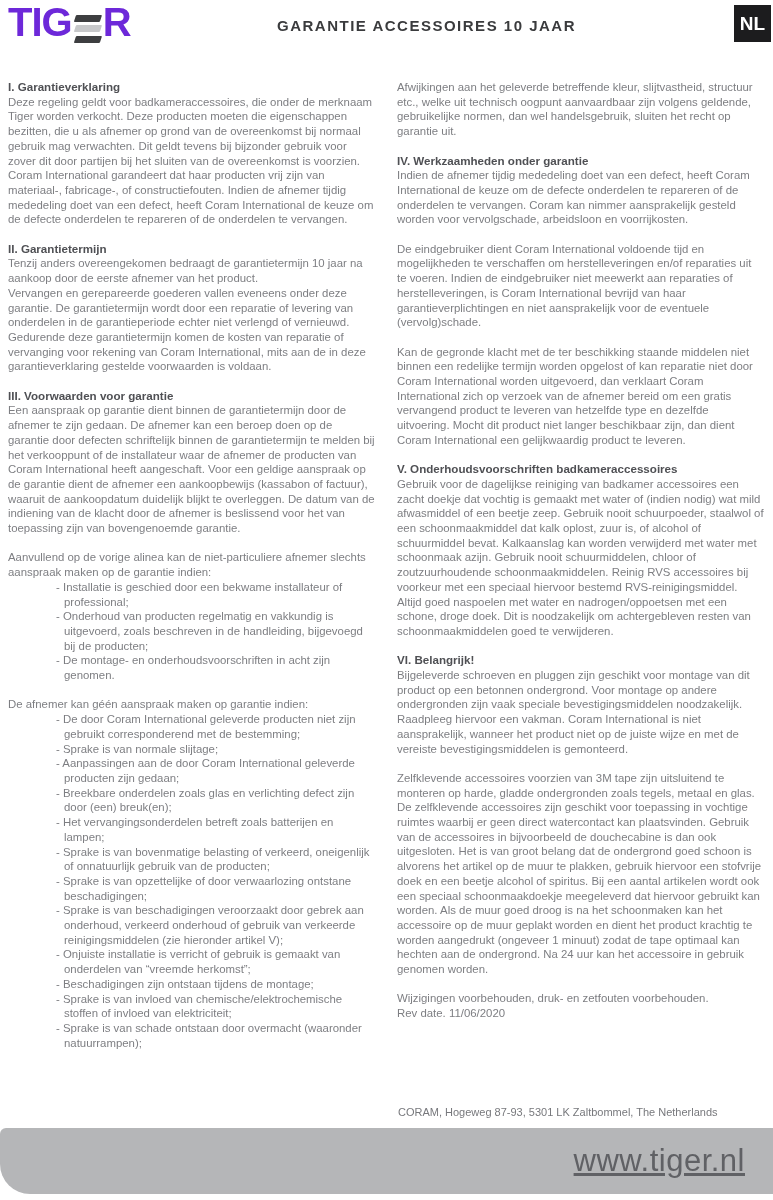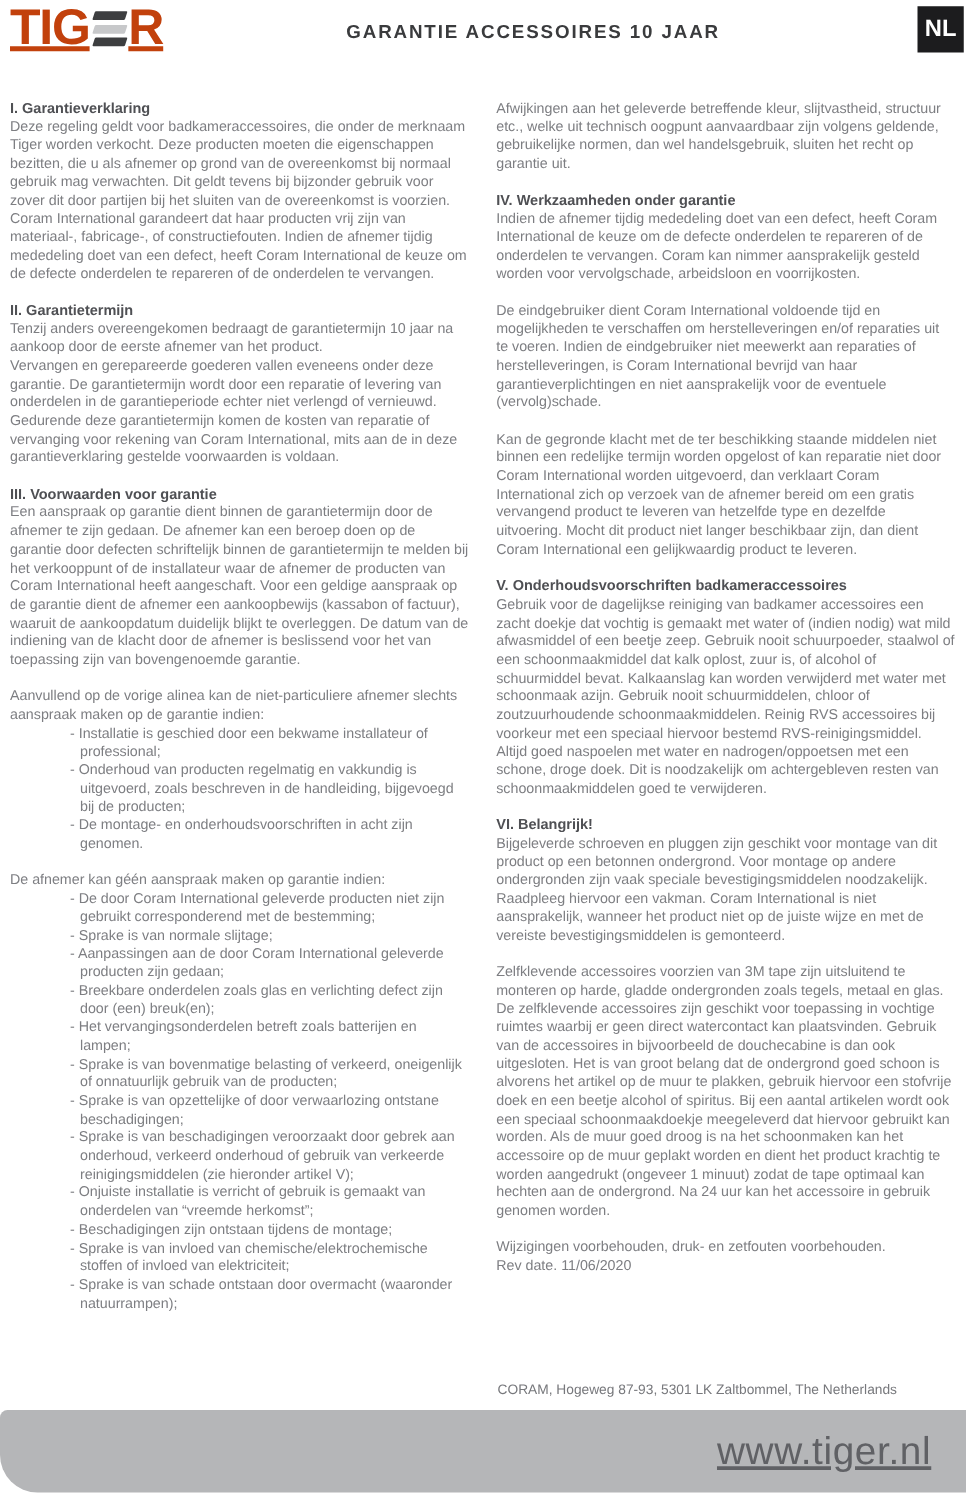--- a/index.html
+++ b/index.html
@@ -9,24 +9,23 @@
     margin:0 auto;
     background:#ffffff;
     overflow:hidden;
     font-family:"Liberation Sans", sans-serif;
   }
 
   
   .header { position:absolute; top:0; left:0; right:0; height:56px; }
   .logo {
     position:absolute; left:8px; top:2px;
-    display:flex; align-items:center;
-    color:#c2410c; font-weight:800; font-size:40px; letter-spacing:-1px;
+    display:flex; align-items:flex-end;
+    color:#6d28d9; font-weight:800; font-size:40px; letter-spacing:-1px;
     line-height:1;
-    text-decoration:underline;
   }
   .logo-bars {
     display:flex; flex-direction:column; justify-content:center;
     gap:4px; margin:2px 2px 0 3px;
   }
   .logo-bar {
     width:26px; height:6.5px; background:#3d3e40;
     transform:skewX(-18deg); border-radius:1px;
   }
   .logo-bar.mid { background:#c7c8ca; }

